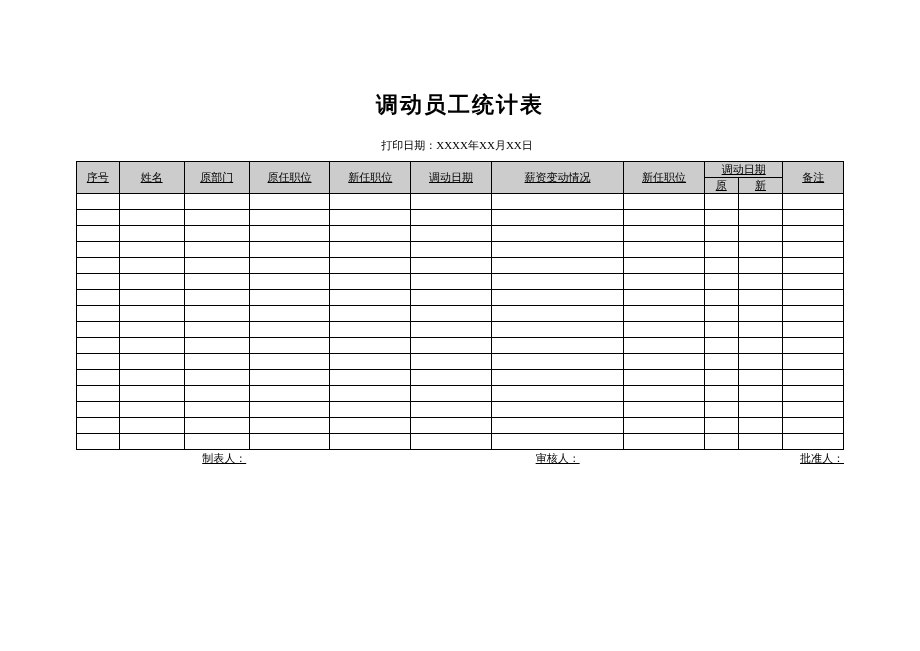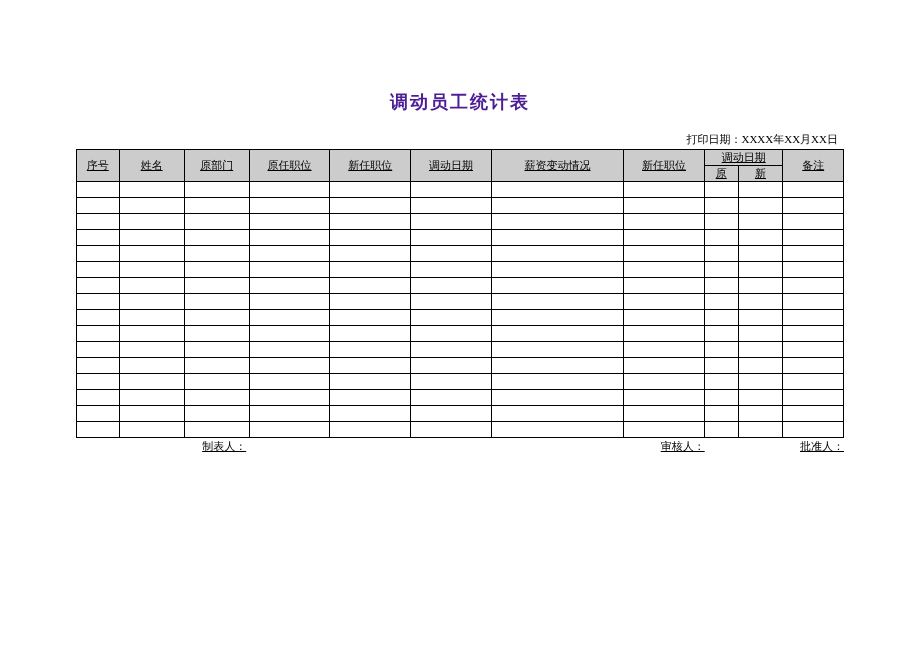--- a/index.html
+++ b/index.html
@@ -9,32 +9,32 @@
     font-family: "SimSun", "宋体", serif;
     width: 920px;
     height: 651px;
     position: relative;
   }
   .page {
     padding: 90px 76px 0 76px;
   }
   .title {
     text-align: center;
-    color: #4c1d95;
-    font-size: 18px;
+    color: #000000;
+    font-size: 22px;
     font-weight: bold;
     font-family: "SimSun", "宋体", serif;
     letter-spacing: 2px;
     margin-bottom: 18px;
   }
   .print-date {
-    text-align: right;
+    text-align: center;
     font-size: 11px;
     color: #000;
-    margin-bottom: 2px;
+    margin-bottom: 8px;
     padding-right: 6px;
   }
   table.main {
     border-collapse: collapse;
     width: 100%;
     table-layout: fixed;
     text-decoration: underline;
   }
   table.main th,
   table.main td {
@@ -340,20 +340,20 @@
         <col class="c-date">
       <col class="c-att1">
         <col class="c-att2">
         <col class="c-note">
     </colgroup>
     <tbody>
         <tr class="footer-row">
       <td style="border:none"></td>
       <td colspan="3" style="border:none">制表人：</td>
       <td style="border:none"></td>
-      <td colspan="3" style="border:none;text-align:right">审核人：</td>
+      <td colspan="3" style="border:none;text-align:center">审核人：</td>
       <td style="border:none"></td>
       <td colspan="2" style="border:none;text-align:right">批准人：</td>
     </tr>
   </tbody>
     </table>
 
 </div>
 
 </body></html>

